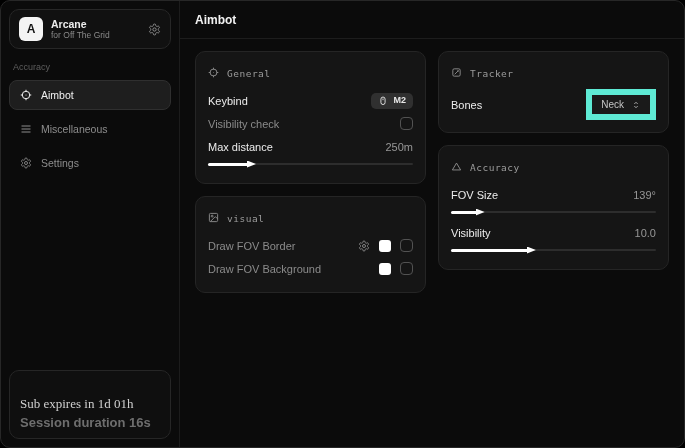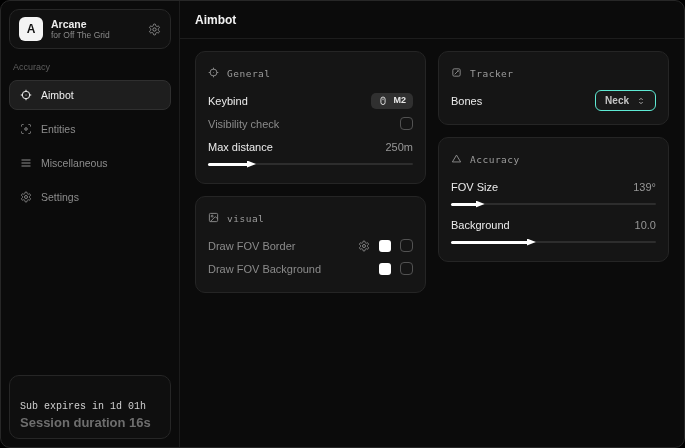--- a/index.html
+++ b/index.html
@@ -12,21 +12,21 @@
   .logo{width:24px;height:24px;border-radius:6px;background:#f4f4f4;color:#141414;font-weight:700;font-size:12px;display:flex;align-items:center;justify-content:center;flex:0 0 auto;}
   .app-meta{display:flex;flex-direction:column;line-height:1.15;justify-content:center;}
   .app-name{font-size:10.5px;font-weight:700;color:#ededed;}
   .app-sub{font-size:8.5px;color:#8a8a8a;margin-top:1px;}
   .app-gear{margin-left:auto;color:#8f8f8f;display:flex;}
   .category{font-size:9px;color:#5e5e5e;margin:13px 4px 8px;}
   .nav-item{display:flex;align-items:center;gap:9px;height:28px;padding:0 10px;border-radius:8px;font-size:10.5px;color:#8d8d8d;border:1px solid transparent;margin-bottom:4px;}
   .nav-item .nicon{display:flex;color:inherit;}
   .nav-item.selected{background:#1e1e1e;border-color:#2f2f2f;color:#f0f0f0;}
   .sidebar-footer{margin-top:auto;border:1px solid #262626;border-radius:10px;padding:7px 10px 8px;background:#0f0f0f;}
-  .footer-line1{font-family:Liberation Mono, monospace;font-size:10px;color:#d0d0d0;white-space:nowrap;margin-top:18px;}
+  .footer-line1{font-family:Liberation Serif, serif;font-size:13px;color:#d0d0d0;white-space:nowrap;margin-top:18px;}
   .footer-line2{font-size:13px;font-weight:700;color:#6e6e6e;margin-top:3px;}
 
   
   .main{flex:1;display:flex;flex-direction:column;min-width:0;}
   .main-header{height:37px;flex:0 0 auto;display:flex;align-items:center;padding:0 15px;border-bottom:1px solid #1d1d1d;}
   .main-title{font-size:12px;font-weight:700;color:#f2f2f2;}
   .content{display:flex;gap:12px;padding:12px 15px;align-items:flex-start;}
   .col{flex:1;display:flex;flex-direction:column;gap:12px;min-width:0;}
   .panel{background:#151515;border:1px solid #252525;border-radius:10px;padding:9px 12px 12px;box-sizing:border-box;}
   .panel-header{display:flex;align-items:center;gap:8px;margin:3px 0 7px;color:#8f8f8f;}
@@ -34,21 +34,21 @@
   .panel-title{font-family:"DejaVu Sans Mono",monospace;font-size:9.5px;letter-spacing:.5px;color:#9c9c9c;}
   .row{display:flex;align-items:center;justify-content:space-between;min-height:23px;}
   .row-label{font-size:11px;color:#8b8b8b;}
   .row-label.active{color:#ececec;font-weight:400;}
   .row-value{font-size:11px;color:#979797;}
   .controls{display:flex;align-items:center;gap:9px;}
   .checkbox{width:13px;height:13px;border:1.5px solid #525252;border-radius:4px;box-sizing:border-box;background:transparent;}
   .swatch{width:12px;height:12px;border-radius:3px;}
   .keybadge{display:flex;align-items:center;gap:5px;background:#303030;border-radius:5px;padding:3px 7px;color:#e9e9e9;font-size:9px;font-weight:700;line-height:1;}
   .row-gear{color:#8f8f8f;display:flex;}
-  .select-btn{display:flex;align-items:center;gap:7px;border:1px solid #5eead4;border-radius:6px;padding:3px 9px;color:#c4c4c4;font-size:10px;background:#1a1a1a;line-height:1.3;font-weight:bold;}
+  .select-btn{display:flex;align-items:center;gap:7px;border:6px solid #5eead4;border-radius:0;padding:3px 9px;color:#c4c4c4;font-size:10px;background:#1a1a1a;line-height:1.3;}
   .slider{position:relative;height:8px;margin:2px 0 3px;}
   .slider-track{position:absolute;top:3px;left:0;right:0;height:2px;background:#2d2d2d;border-radius:2px;}
   .slider-fill{position:absolute;top:2.5px;left:0;height:3px;background:#fff;border-radius:2px;}
   .slider-thumb{position:absolute;top:0.5px;margin-left:-2px;width:9px;height:7px;background:#fff;clip-path:polygon(0 0,100% 50%,0 100%);}
   .slider-group{margin-bottom:2px;}
   .slider-group + .slider-group{margin-top:5px;}
 </style>
 </head>
 <body>
 
@@ -115,28 +115,20 @@
       <span class="nicon">
           <svg width="12" height="12" viewBox="0 0 24 24" fill="none" stroke="currentColor" stroke-width="2">
             <use href="#i-crosshair"></use>
           </svg>
         </span>
       <span>Aimbot</span>
     </div>
     <div class="nav-item">
       <span class="nicon">
           <svg width="12" height="12" viewBox="0 0 24 24" fill="none" stroke="currentColor" stroke-width="2">
-            <use href="#i-scaneye"></use>
-          </svg>
-        </span>
-      <span>Entities</span>
-    </div>
-    <div class="nav-item">
-      <span class="nicon">
-          <svg width="12" height="12" viewBox="0 0 24 24" fill="none" stroke="currentColor" stroke-width="2">
             <use href="#i-sliders"></use>
           </svg>
         </span>
       <span>Miscellaneous</span>
     </div>
     <div class="nav-item">
       <span class="nicon">
           <svg width="12" height="12" viewBox="0 0 24 24" fill="none" stroke="currentColor" stroke-width="1.8">
             <use href="#i-gear"></use>
           </svg>
@@ -267,21 +259,21 @@
             </div>
             <div class="slider">
               <div class="slider-track"></div>
               <div class="slider-fill" style="width: 13%;"></div>
               <div class="slider-thumb" style="left: 13%;"></div>
             </div>
           </div>
 
           <div class="slider-group">
             <div class="row">
-              <span class="row-label active">Background</span>
+              <span class="row-label active">Visibility</span>
               <span class="row-value">10.0</span>
             </div>
             <div class="slider">
               <div class="slider-track"></div>
               <div class="slider-fill" style="width: 38%;"></div>
               <div class="slider-thumb" style="left: 38%;"></div>
             </div>
           </div>
         </section>
       </div>

